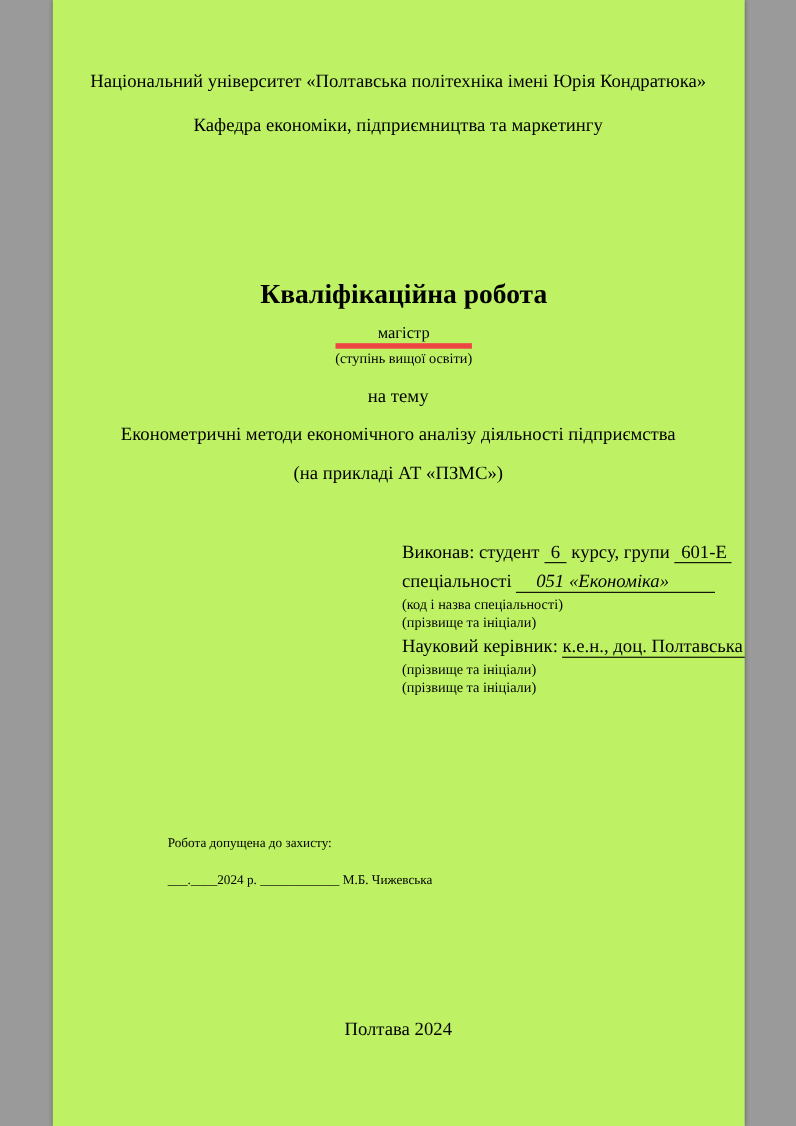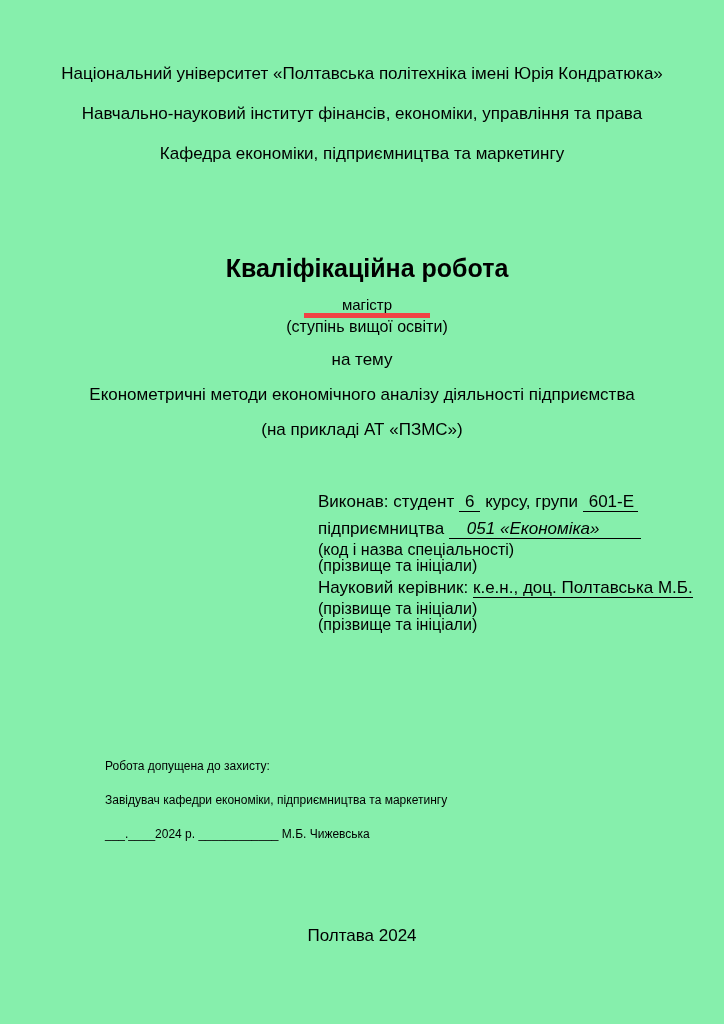--- a/index.html
+++ b/index.html
@@ -2,26 +2,26 @@
 <html><head>
 <meta charset="utf-8">
 <style>
   html, body {
     margin: 0;
     padding: 0;
     background: #9a9a9a;
   }
   .page {
     position: relative;
-    width: 724px;
+    width: 629px;
     height: 1024px;
     margin: 0 auto;
-    background: #86efac;
+    background: #bef264;
     color: #000000;
-    font-family: Liberation Sans, sans-serif;
+    font-family: Liberation Serif, serif;
     overflow: hidden;
     box-shadow: 0 0 4px rgba(0,0,0,.4);
   }
   p { margin: 0; }
 
   
   .header {
     position: absolute;
     top: 64px; left: 0; right: 0;
     text-align: center;
@@ -45,21 +45,21 @@
     margin-top: 13px;
     font-size: 15px;
   }
   .degree {
     display: inline-block;
     padding: 0 38px;
     border-bottom: 5px solid #ef4444;
     line-height: 17px;
   }
   .caption {
-    font-size: 16px;
+    font-size: 13px;
     line-height: 13px;
   }
   .title-block .caption { margin-top: 2px; }
 
   
   .theme-block {
     position: absolute;
     top: 350px; left: 0; right: 0;
     text-align: center;
     font-size: 17px;
@@ -107,21 +107,20 @@
     font-size: 17px;
   }
 </style>
 </head>
 <body>
 
 <div class="page">
 
   <header class="header">
     <p>Національний університет «Полтавська політехніка імені Юрія Кондратюка»</p>
-    <p>Навчально-науковий інститут фінансів, економіки, управління та права</p>
     <p>Кафедра економіки, підприємництва та маркетингу</p>
   </header>
 
   <section class="title-block">
     <h1 class="main-title">Кваліфікаційна робота</h1>
     <p class="degree-line">
       <span class="degree">магістр</span>
     </p>
     <p class="caption">(ступінь вищої освіти)</p>
   </section>
@@ -133,39 +132,38 @@
   </section>
 
   <section class="author-block">
     <p class="line">
       <span>Виконав: студент</span>
       <span class="u pad-course">6</span>
       <span>курсу, групи</span>
       <span class="u pad-group">601-Е</span>
     </p>
     <p class="line">
-      <span>підприємництва</span>
+      <span>спеціальності</span>
       <span class="u pad-spec">051 «Економіка»</span>
     </p>
     <p class="caption cap-spec">(код і назва спеціальності)</p>
 
     <p class="caption cap-name">(прізвище та ініціали)</p>
 
     <p class="line">
       <span>Науковий керівник:</span>
       <span class="u">к.е.н., доц. Полтавська М.Б.</span>
     </p>
     <p class="caption cap-sup">(прізвище та ініціали)</p>
 
     <p class="caption cap-rev">(прізвище та ініціали)</p>
   </section>
 
   <section class="approval-block">
     <p>Робота допущена до захисту:</p>
-    <p>Завідувач кафедри економіки, підприємництва та маркетингу</p>
     <p>___.____2024 р. ____________ М.Б. Чижевська</p>
   </section>
 
   <footer class="footer">
     <p>Полтава 2024</p>
   </footer>
 
 </div>
 
 </body></html>

